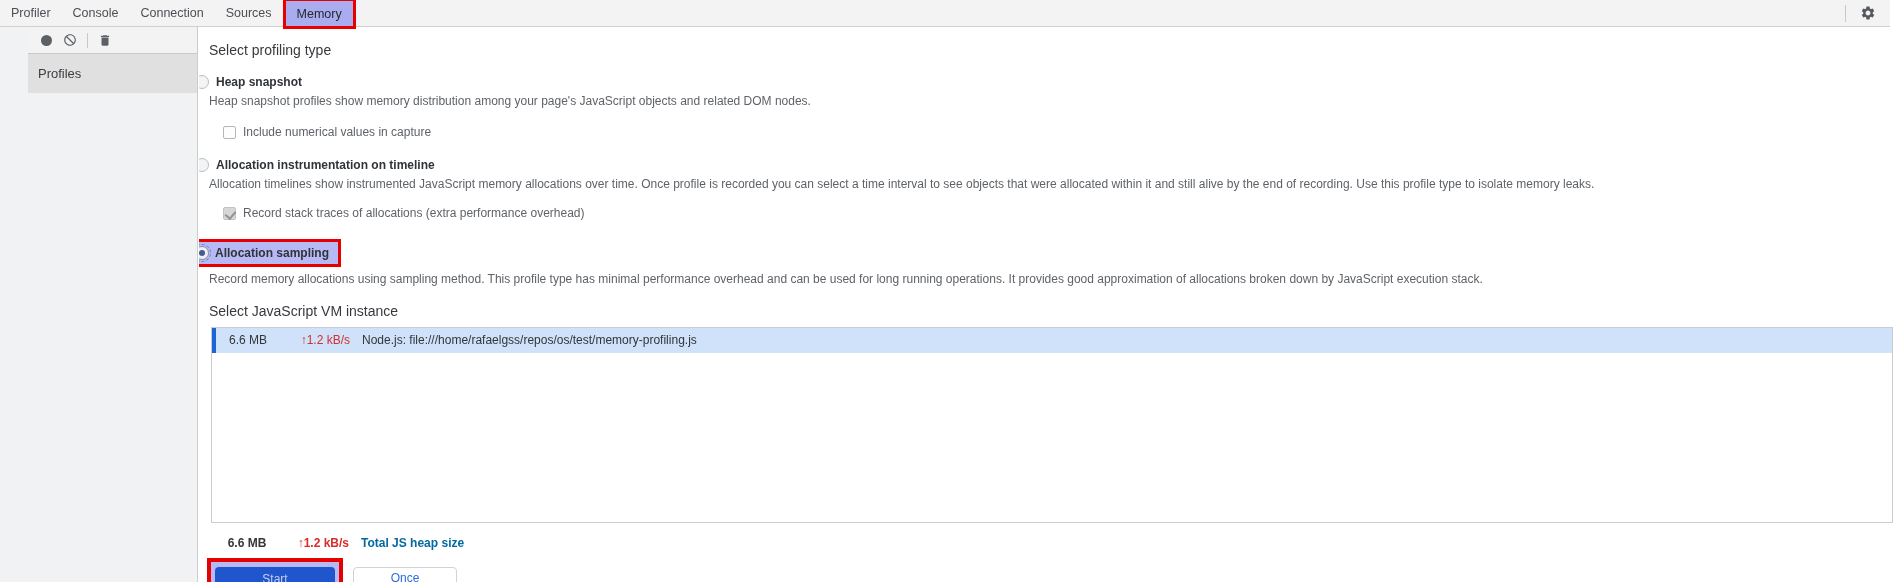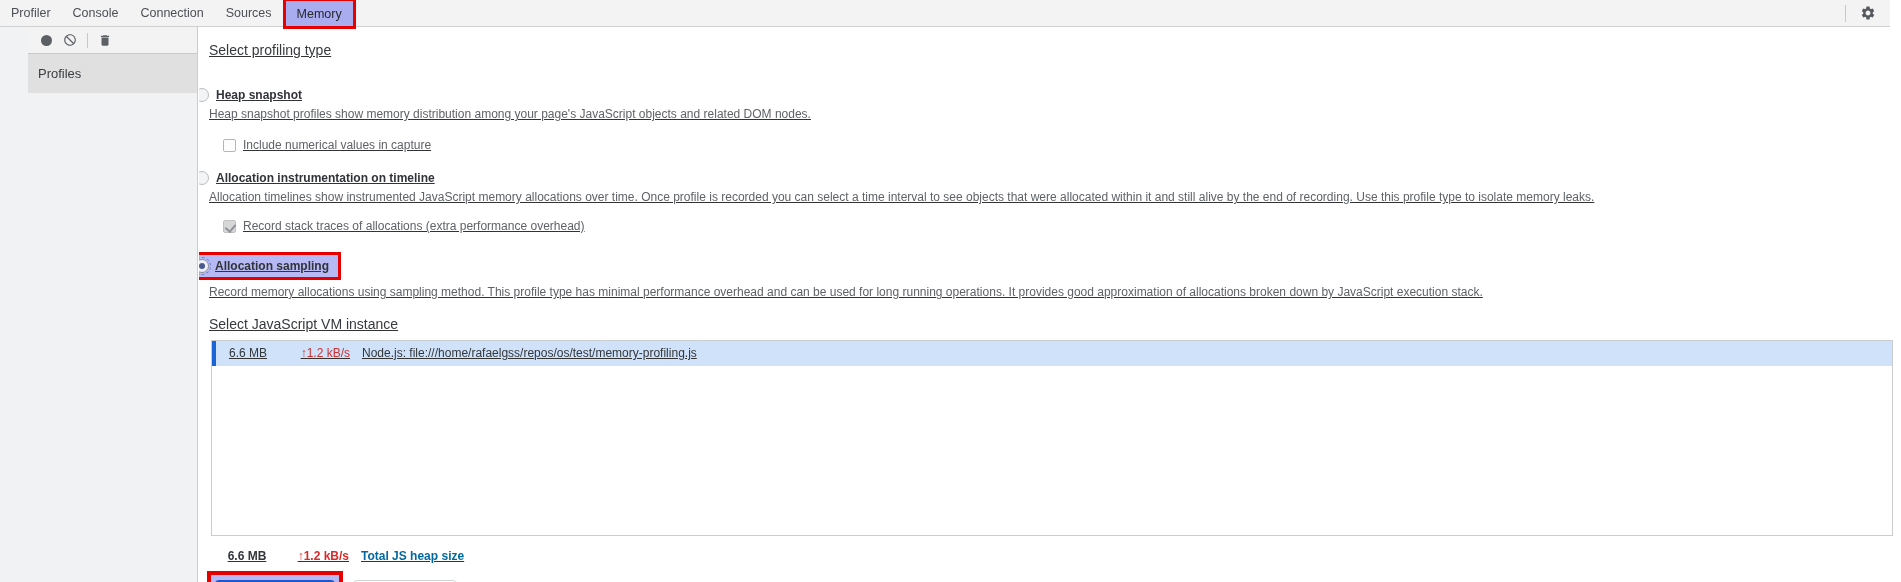--- a/index.html
+++ b/index.html
@@ -46,27 +46,27 @@
   .tb-icon { width: 24px; display: flex; align-items: center; justify-content: center; }
   .tb-sep { width: 1px; height: 15px; background: #c8c8c8; margin: 0 5px; }
   .profiles-item {
     height: 39px; background: #e0e0e0; display: flex; align-items: center;
     padding-left: 10px; font-size: 13px; color: #3a3d41;
   }
 
   
   .content {
     position: absolute; top: 27px; left: 199px; right: 0; bottom: 0;
-    background: #fff; padding: 13px 0 0 10px; overflow: hidden; text-decoration: underline;
+    background: #fff; padding: 13px 0 0 10px; overflow: hidden;
   }
   .section-heading { font-size: 14px; color: #36393d; line-height: 20px; }
   .h2-heading { margin-top: 14px; }
 
   .option-row { display: flex; align-items: center; width: max-content; }
-  .opt1 { margin-top: 26px; }
+  .opt1 { margin-top: 13px; }
   .opt2 { margin-top: 15px; }
   .option-row, .checkbox-row { height: 18px; }
   .radio {
     width: 14px; height: 14px; border-radius: 50%;
     border: 1px solid #b9bdc1; background: #f3f4f5; flex: 0 0 auto;
   }
   .option-row .radio { margin-left: -14px; margin-right: 7px; }
   .option-label { font-weight: bold; font-size: 12px; color: #303439; white-space: nowrap; }
   .option-desc {
     margin-top: 3px; line-height: 15px; color: #5f6368; white-space: nowrap;

